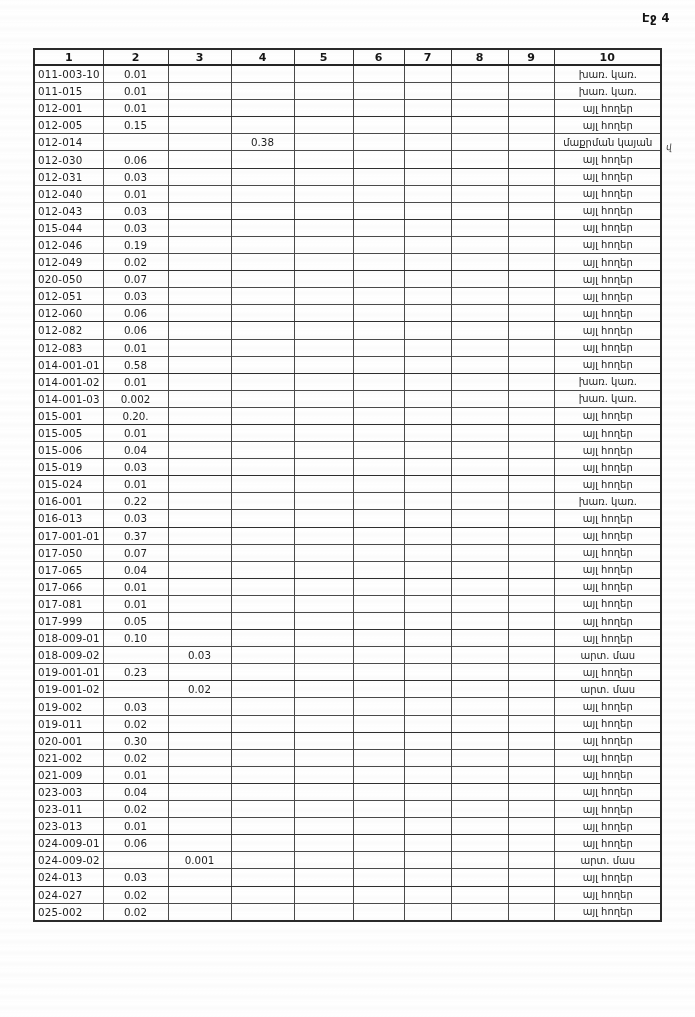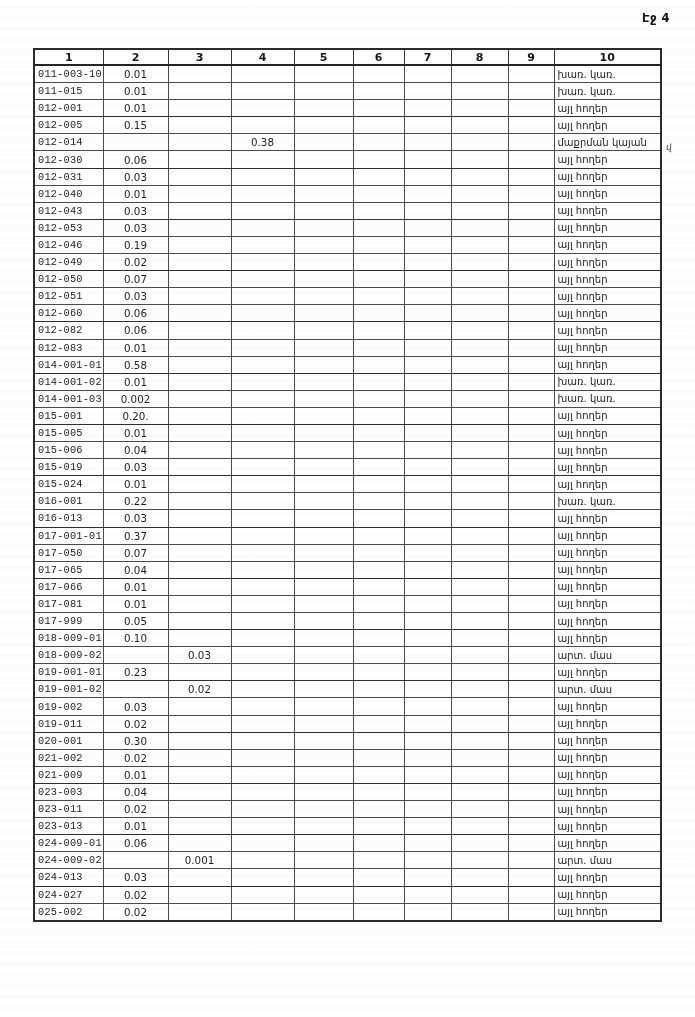--- a/index.html
+++ b/index.html
@@ -63,30 +63,30 @@
     font-size: 10.3px;
     padding: 0 2px;
     white-space: nowrap;
     overflow: hidden;
     color: #1d1d1d;
   }
   
   .doc-table tbody tr:nth-child(3n) td  { border-bottom-color: #2e2e2e; }
   .doc-table tbody tr:nth-child(4n+1) td { border-top-color: #666; }
   .doc-table tbody tr:nth-child(7n) td { border-bottom-width: 1.6px; }
-  .doc-table td.col1  { text-align: left;  padding-left: 3px; letter-spacing: 0.2px; font-family: Liberation Mono, monospace; }
+  .doc-table td.col1  { text-align: left;  padding-left: 3px; letter-spacing: 0.2px; }
   .doc-table td.col2,
   .doc-table td.col3,
   .doc-table td.col4,
   .doc-table td.col5,
   .doc-table td.col6,
   .doc-table td.col7,
   .doc-table td.col8,
   .doc-table td.col9  { text-align: center; }
-  .doc-table td.col10 { text-align: left; padding-left: 3px; font-size: 10px; }
+  .doc-table td.col10 { text-align: center; padding-left: 3px; font-size: 10px; }
   .margin-mark {
     position: absolute;
     left: 666px;
     top: 142px;
     font-size: 9px;
     color: #3a3a3a;
     transform: rotate(6deg);
   }
 </style>
 </head>
@@ -224,21 +224,21 @@
         <td class="col3"></td>
         <td class="col4"></td>
         <td class="col5"></td>
         <td class="col6"></td>
         <td class="col7"></td>
         <td class="col8"></td>
         <td class="col9"></td>
         <td class="col10">այլ հողեր</td>
       </tr>
       <tr>
-        <td class="col1">012-053</td>
+        <td class="col1">015-044</td>
         <td class="col2">0.03</td>
         <td class="col3"></td>
         <td class="col4"></td>
         <td class="col5"></td>
         <td class="col6"></td>
         <td class="col7"></td>
         <td class="col8"></td>
         <td class="col9"></td>
         <td class="col10">այլ հողեր</td>
       </tr>
@@ -260,21 +260,21 @@
         <td class="col3"></td>
         <td class="col4"></td>
         <td class="col5"></td>
         <td class="col6"></td>
         <td class="col7"></td>
         <td class="col8"></td>
         <td class="col9"></td>
         <td class="col10">այլ հողեր</td>
       </tr>
       <tr>
-        <td class="col1">012-050</td>
+        <td class="col1">020-050</td>
         <td class="col2">0.07</td>
         <td class="col3"></td>
         <td class="col4"></td>
         <td class="col5"></td>
         <td class="col6"></td>
         <td class="col7"></td>
         <td class="col8"></td>
         <td class="col9"></td>
         <td class="col10">այլ հողեր</td>
       </tr>

